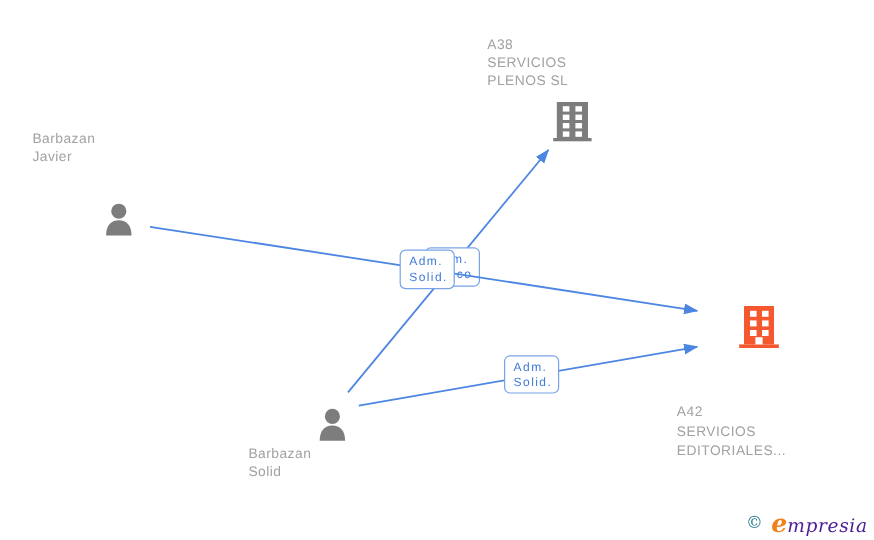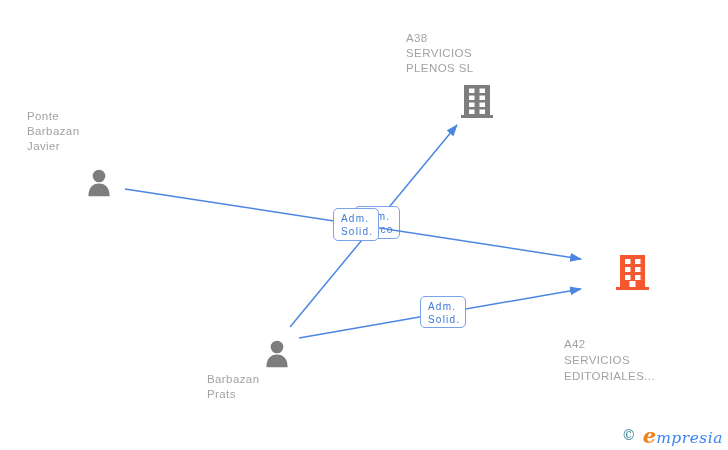--- a/index.html
+++ b/index.html
@@ -25,21 +25,21 @@
   .person-fill{fill:#7d7d7d;}
   .bldg-gray{fill:#7d7d7d;}
   .bldg-orange{fill:#f5582e;}
   .win{fill:#ffffff;}
   .brand{
     position:absolute;right:5px;bottom:2px;z-index:6;
     font-family:"DejaVu Serif",serif;font-style:italic;white-space:nowrap;
   }
   .brand-copy{color:#2e7f90;font-style:normal;font-size:14px;vertical-align:3px;margin-right:7px;}
   .brand-e{color:#f08018;font-size:21px;font-weight:bold;}
-  .brand-rest{color:#3b82f6;font-size:15.5px;letter-spacing:.5px;}
+  .brand-rest{color:#4c1d95;font-size:15.5px;letter-spacing:.5px;}
 </style>
 </head>
 <body>
 
 <div class="canvas">
 
   <svg class="layer z1" width="728" height="450" viewBox="0 0 728 450">
     <defs>
       <marker id="arrowA" markerWidth="13" markerHeight="10" refX="11" refY="4.5" orient="auto" markerUnits="userSpaceOnUse">
         <path class="arrow-fill" d="M0,0 L12,4.5 L0,9 Z"></path>
@@ -67,21 +67,20 @@
     <div>Adm.</div>
     <div>Solid.</div>
   </div>
 
   <div class="edge-box z4" style="left:420px;top:296px;height:32px;">
     <div>Adm.</div>
     <div>Solid.</div>
   </div>
 
   <div class="node-label" style="left:27px;top:109px;">
-    <div>Ponte</div>
     <div>Barbazan</div>
     <div>Javier</div>
   </div>
   <div class="node-icon" style="left:85px;top:169px;">
     <svg width="28" height="28" viewBox="0 0 28 28">
       <circle class="person-fill" cx="14" cy="7" r="6.3"></circle>
       <path class="person-fill" d="M14 14.6 C7.4 14.6 3.4 19.2 3.4 27.2 L24.6 27.2 C24.6 19.2 20.6 14.6 14 14.6 Z"></path>
     </svg>
   </div>
 
@@ -106,21 +105,21 @@
   </div>
 
   <div class="node-icon" style="left:263px;top:340px;">
     <svg width="28" height="28" viewBox="0 0 28 28">
       <circle class="person-fill" cx="14" cy="7" r="6.3"></circle>
       <path class="person-fill" d="M14 14.6 C7.4 14.6 3.4 19.2 3.4 27.2 L24.6 27.2 C24.6 19.2 20.6 14.6 14 14.6 Z"></path>
     </svg>
   </div>
   <div class="node-label" style="left:207px;top:372px;">
     <div>Barbazan</div>
-    <div>Prats</div>
+    <div>Solid</div>
   </div>
 
   <div class="node-icon" style="left:615px;top:254px;">
     <svg width="35" height="36" viewBox="0 0 35 36">
       <rect class="bldg-orange" x="1" y="33" width="33" height="3"></rect>
       <rect class="bldg-orange" x="5" y="1" width="25" height="32"></rect>
       <rect class="win" x="10" y="5" width="5.5" height="5"></rect>
       <rect class="win" x="20" y="5" width="5.5" height="5"></rect>
       <rect class="win" x="10" y="13" width="5.5" height="5"></rect>
       <rect class="win" x="20" y="13" width="5.5" height="5"></rect>

